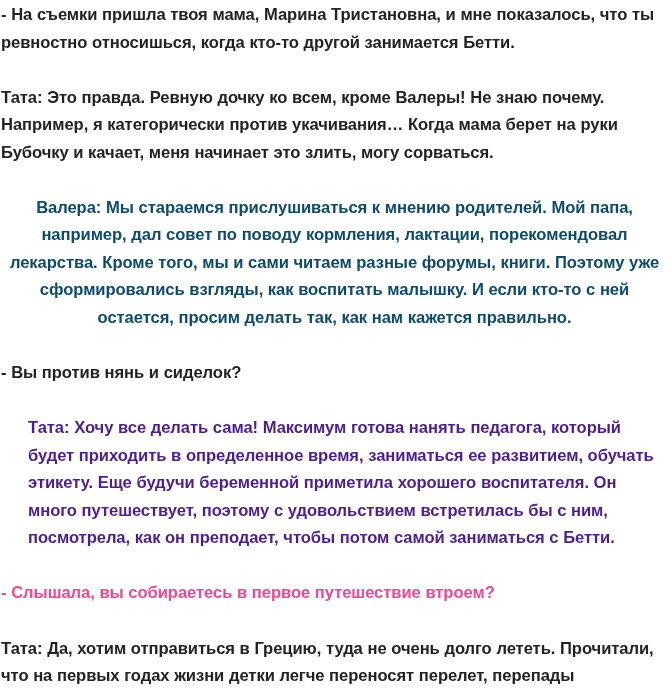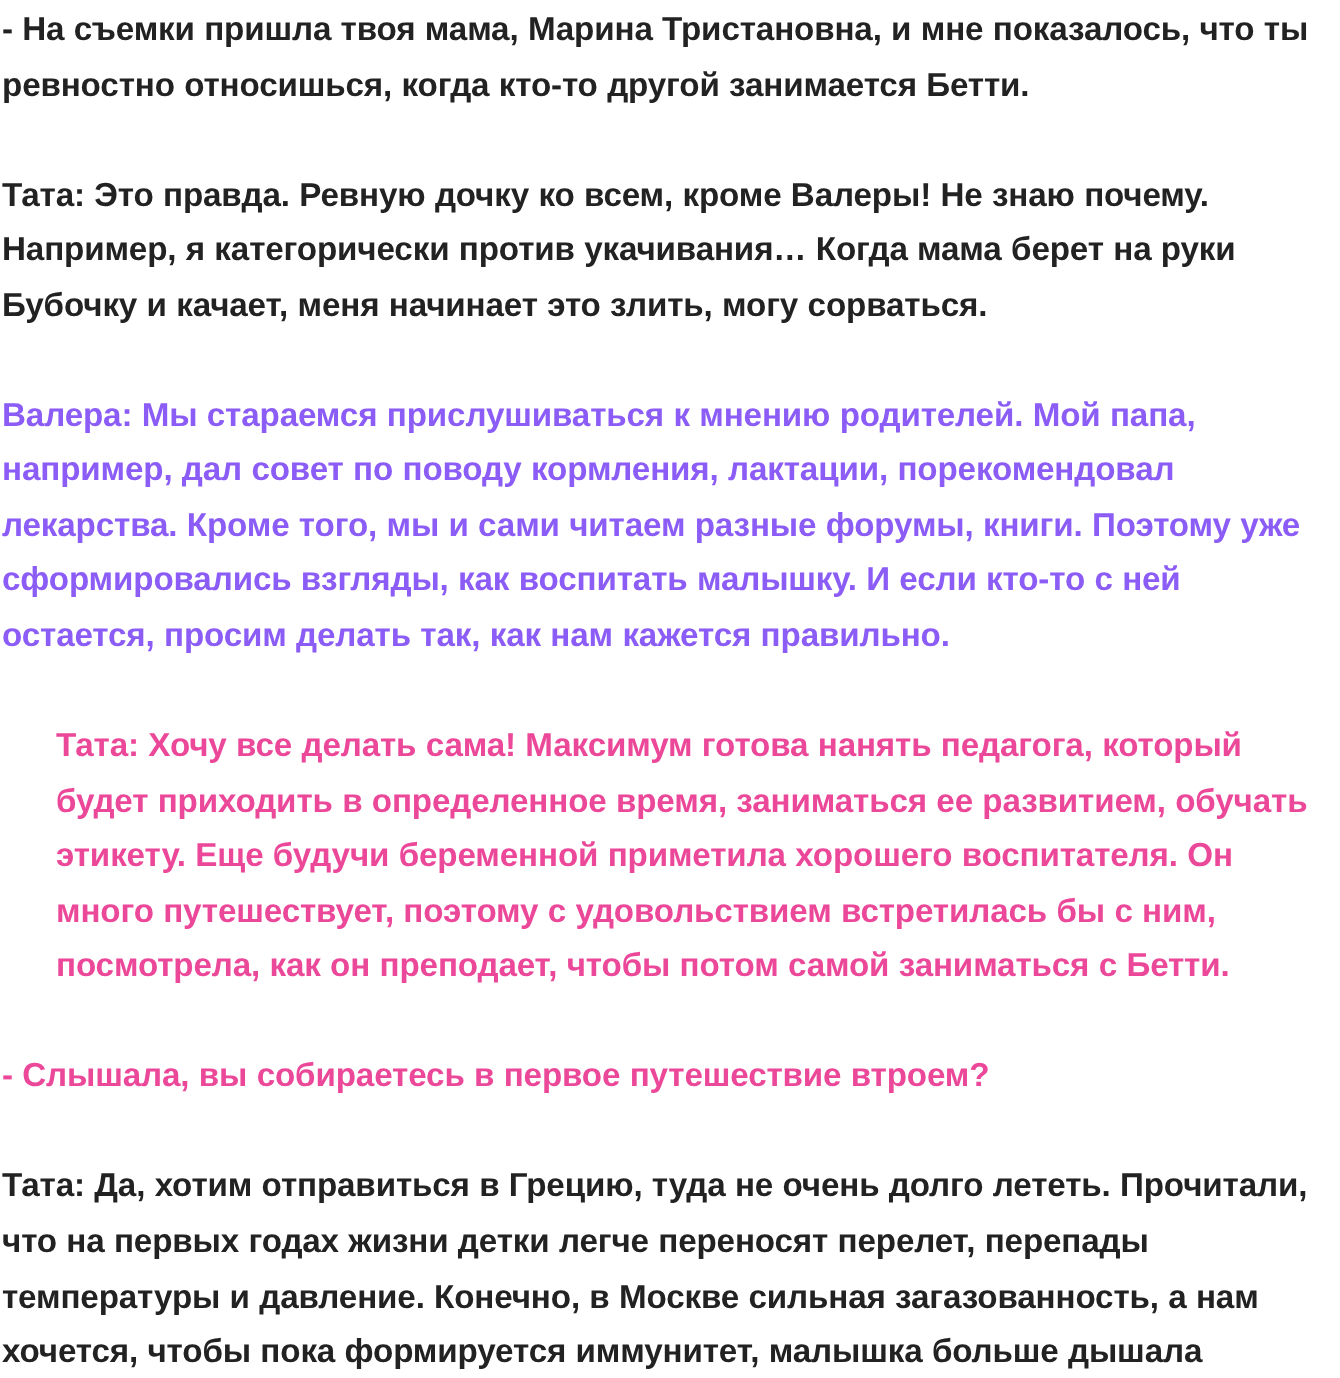--- a/index.html
+++ b/index.html
@@ -43,17 +43,18 @@
   #article {
     padding-top: 1px;
   }
 </style>
 </head>
 <body style="background: rgb(255, 255, 255);">
 
 <article id="article">
   <p class="para" style="color: rgb(34, 34, 34);">- На съемки пришла твоя мама, Марина Тристановна, и мне показалось, что ты ревностно относишься, когда кто-то другой занимается Бетти.</p>
   <p class="para" style="color: rgb(34, 34, 34);">Тата: Это правда. Ревную дочку ко всем, кроме Валеры! Не знаю почему. Например, я категорически против укачивания… Когда мама берет на руки Бубочку и качает, меня начинает это злить, могу сорваться.</p>
-  <p class="para" style="color: #8b5cf6;">Валера: Мы стараемся прислушиваться к мнению родителей. Мой папа, например, дал совет по поводу кормления, лактации, порекомендовал лекарства. Кроме того, мы и сами читаем разные форумы, книги. Поэтому уже сформировались взгляды, как воспитать малышку. И если кто-то с ней остается, просим делать так, как нам кажется правильно.</p>
-  <p class="para" style="color: #ec4899; padding-left: 27px;">Тата: Хочу все делать сама! Максимум готова нанять педагога, который будет приходить в определенное время, заниматься ее развитием, обучать этикету. Еще будучи беременной приметила хорошего воспитателя. Он много путешествует, поэтому с удовольствием встретилась бы с ним, посмотрела, как он преподает, чтобы потом самой заниматься с Бетти.</p>
+  <p class="para" style="color: #0c4a6e; text-align: center;">Валера: Мы стараемся прислушиваться к мнению родителей. Мой папа, например, дал совет по поводу кормления, лактации, порекомендовал лекарства. Кроме того, мы и сами читаем разные форумы, книги. Поэтому уже сформировались взгляды, как воспитать малышку. И если кто-то с ней остается, просим делать так, как нам кажется правильно.</p>
+  <p class="para" style="color: rgb(34, 34, 34);">- Вы против нянь и сиделок?</p>
+  <p class="para" style="color: #4c1d95; padding-left: 27px;">Тата: Хочу все делать сама! Максимум готова нанять педагога, который будет приходить в определенное время, заниматься ее развитием, обучать этикету. Еще будучи беременной приметила хорошего воспитателя. Он много путешествует, поэтому с удовольствием встретилась бы с ним, посмотрела, как он преподает, чтобы потом самой заниматься с Бетти.</p>
   <p class="para" style="color: #ec4899;">- Слышала, вы собираетесь в первое путешествие втроем?</p>
   <p class="para" style="color: rgb(34, 34, 34);">Тата: Да, хотим отправиться в Грецию, туда не очень долго лететь. Прочитали, что на первых годах жизни детки легче переносят перелет, перепады температуры и давление. Конечно, в Москве сильная загазованность, а нам хочется, чтобы пока формируется иммунитет, малышка больше дышала морским воздухом и получала достаточное количество йода. Уже начали присматривать гостиницы.</p>
 </article>
 
 </body></html>

